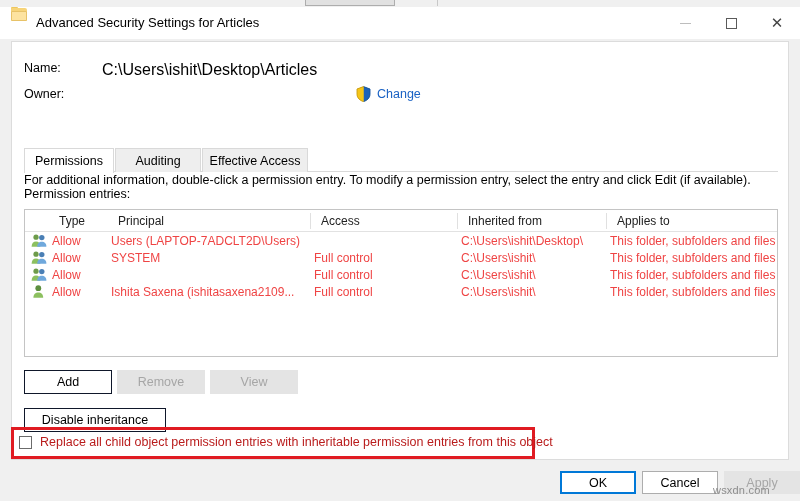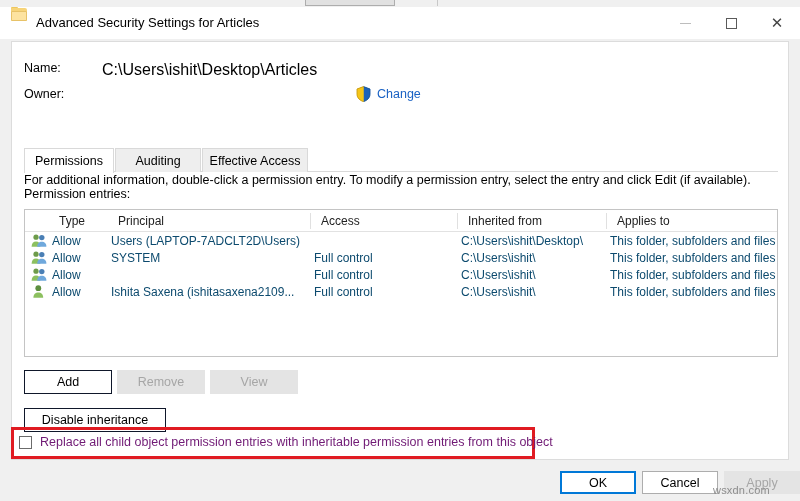--- a/index.html
+++ b/index.html
@@ -165,21 +165,21 @@
   }
   .lv-header .hdiv {
     position: absolute; top: 3px; width: 1px; height: 16px; background: #e0e0e0;
   }
   .lv-body { position: relative; }
   .lv-row {
     position: relative; height: 17px; width: 100%;
   }
   .lv-row .cell {
     position: absolute; top: 0; height: 17px;
-    font-size: 12px; color: #0c4a6e;
+    font-size: 12px; color: #ef4444;
     display: flex; align-items: center;
     white-space: nowrap; overflow: hidden; text-align: center;
   }
   .row-icon {
     position: absolute; left: 6px; top: 1px;
     width: 16px; height: 15px;
   }
   .row-icon svg { display:block; }
 
   
@@ -221,21 +221,21 @@
     position: absolute; left: 19px; top: 435px;
     display: flex; align-items: center;
   }
   .checkbox {
     width: 13px; height: 13px;
     border: 1px solid #6b6b6b;
     background: #ffffff;
     flex: 0 0 auto;
   }
   .cb-label {
-    margin-left: 8px; font-size: 12.5px; color: #701a75; white-space: nowrap;
+    margin-left: 8px; font-size: 12.5px; color: #b91c1c; white-space: nowrap;
   }
 
   
   .footer {
     position: absolute; left: 0; top: 462px; width: 800px; height: 39px;
     background: #f0f0f0;
   }
   .fbtn {
     position: absolute; top: 9px; height: 23px; width: 76px;
     font-size: 12.5px;

